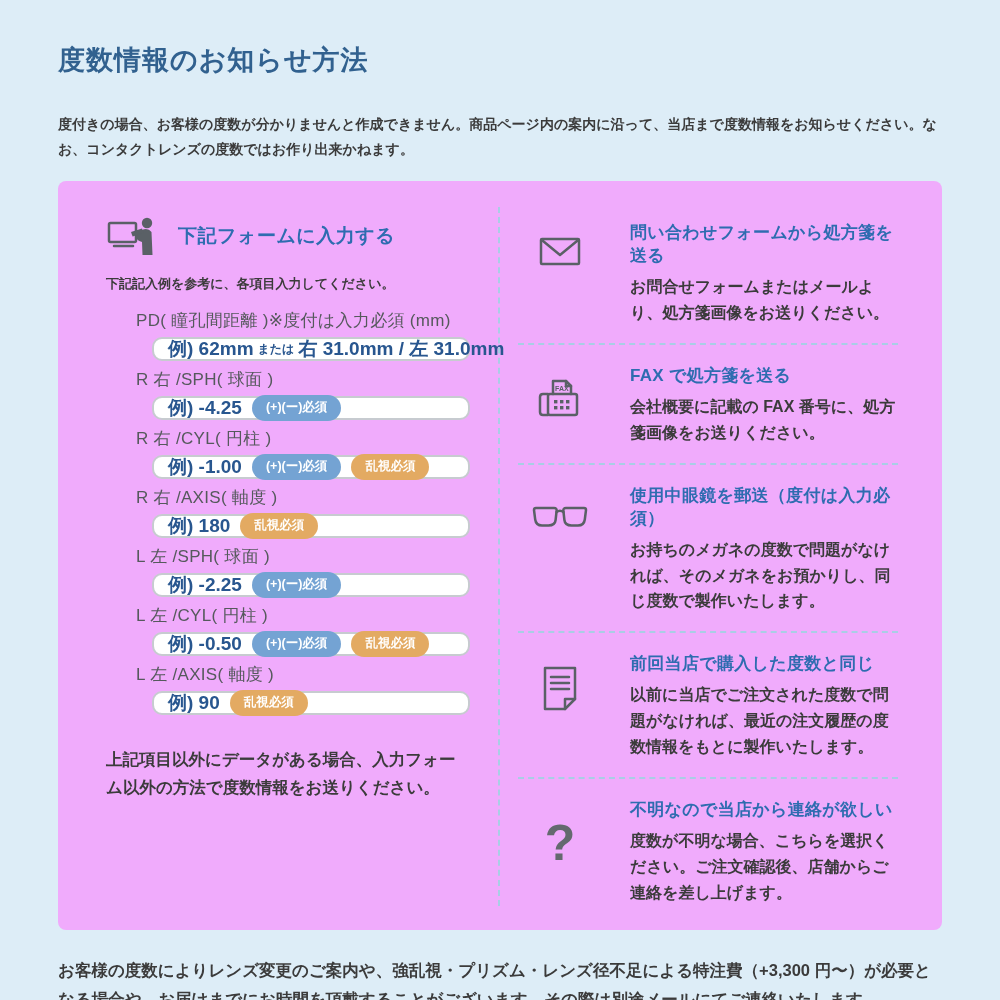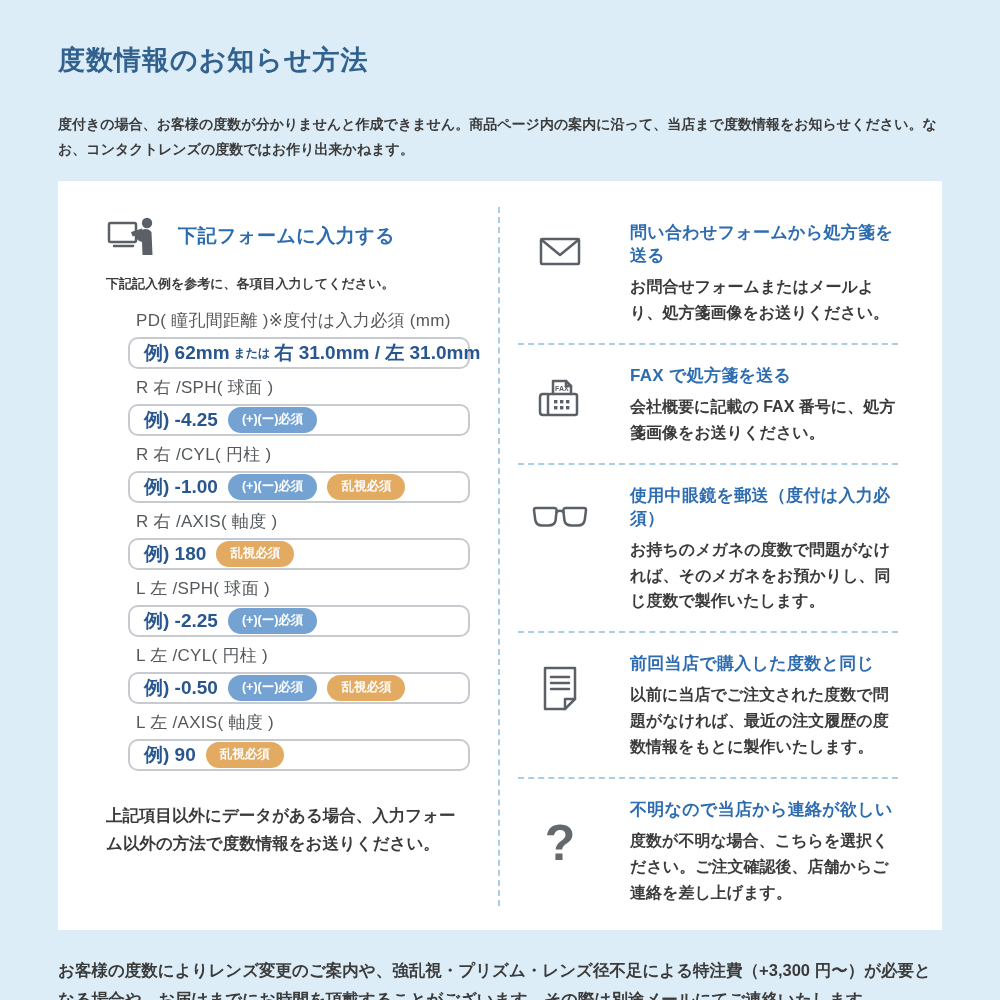--- a/index.html
+++ b/index.html
@@ -13,43 +13,43 @@
   .wrap { padding: 42px 58px 0 58px; }
   .page-title {
     font-size: 27px; font-weight: bold; color: #31618f;
     letter-spacing: 1px; margin-bottom: 34px;
   }
   .intro {
     font-size: 14px; line-height: 1.75; color: #3b3b3b;
     margin-bottom: 20px; font-weight: bold;
   }
   .card {
-    background: #ffffff; border-radius: 1px;
+    background: #f0abfc; border-radius: 8px;
     display: flex; padding: 26px 0 24px 0; min-height: 700px;
   }
   .col-left { width: 440px; padding: 8px 28px 0 46px; }
   .col-right {
     flex: 1; border-left: 2px dashed #a9cde5;
     padding: 14px 44px 0 18px;
   }
   
   .form-head { display: flex; align-items: center; margin: 0 0 18px 2px; }
   .form-head .ico { width: 58px; text-align: center; }
   .form-head-title { font-size: 19px; font-weight: bold; color: #2e6cb0; margin-left: 14px; letter-spacing: .5px;}
   .form-sub { font-size: 13px; font-weight: bold; color: #3b3b3b; margin: 0 0 16px 2px; }
   .fields { margin-left: 24px; width: 342px; }
   .field-group { margin-bottom: 7px; }
   .field-label {
     font-size: 17px; font-weight: normal; color: #55595c;
     margin: 4px 0 5px 8px; letter-spacing: .3px;
   }
   .field-box {
     border: 2px solid #c7cbd0; border-radius: 10px;
-    height: 32px; display: flex; align-items: center;
-    padding: 0 8px 0 14px; background:#fff;
+    height: 24px; display: flex; align-items: center;
+    padding: 0 8px 0 14px; background:#fff;margin-left:24px;
   }
   .ex-main { font-size: 19px; font-weight: bold; color: #28568f; white-space: nowrap; }
   .ex-or { font-size: 12px; font-weight: bold; color: #28568f; margin: 0 4px; white-space: nowrap; }
   .ex-alt { font-size: 19px; font-weight: bold; color: #28568f; white-space: nowrap; }
   .badge {
     display: inline-flex; align-items: center; justify-content: center;
     border-radius: 999px; padding: 4px 14px 5px; font-size: 12.5px;
     font-weight: bold; color: #fff; margin-left: 10px; white-space: nowrap;
   }
   .badge.blue { background: #74a3d3; }

